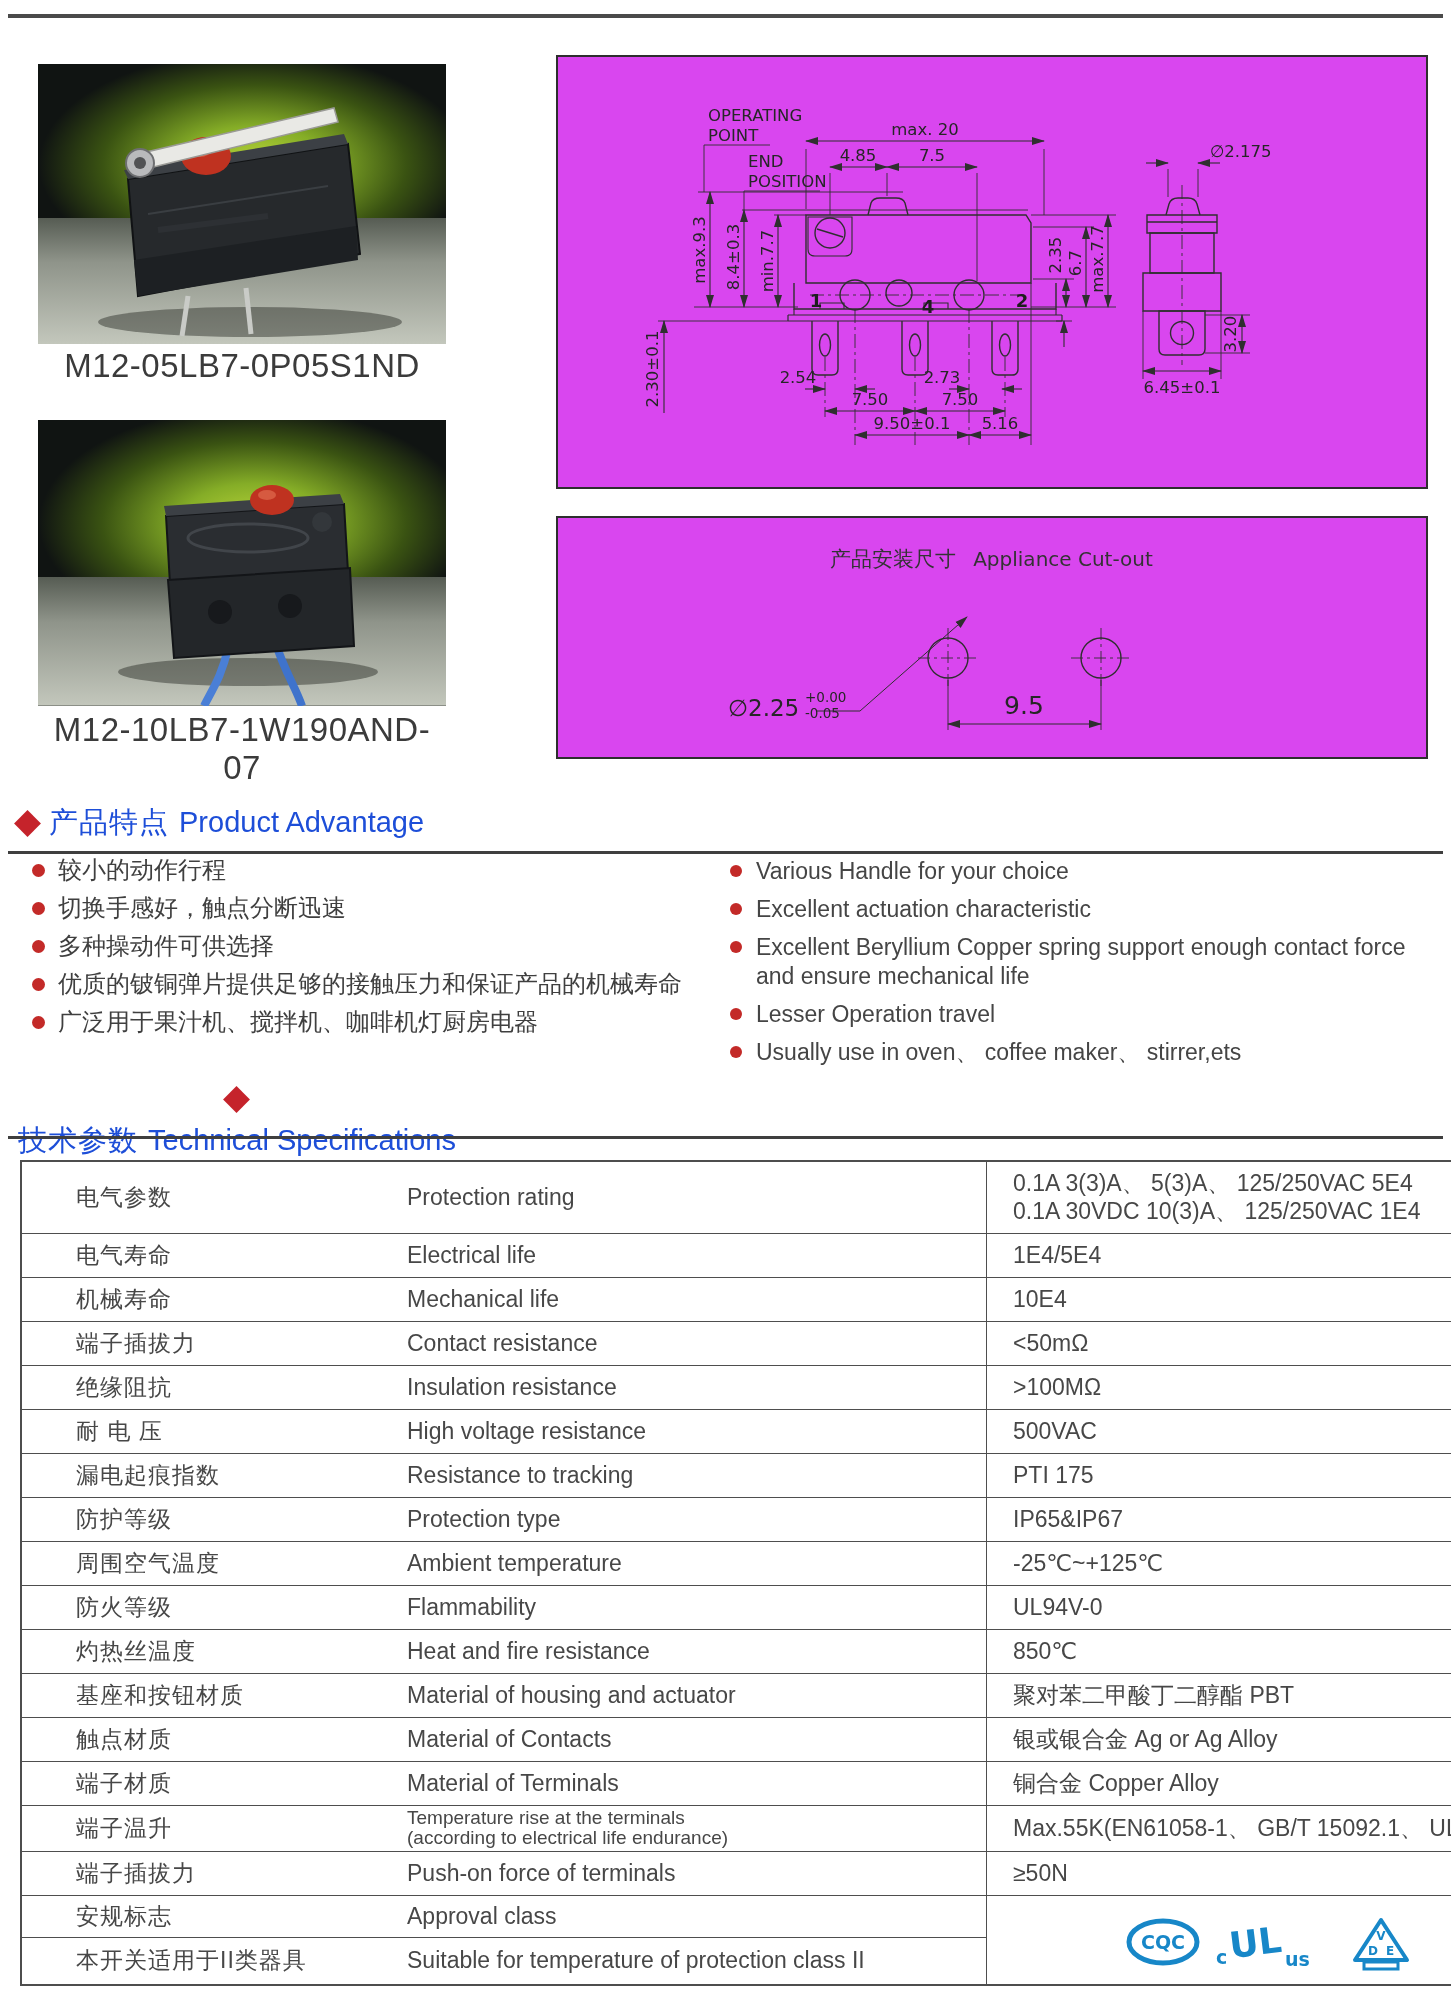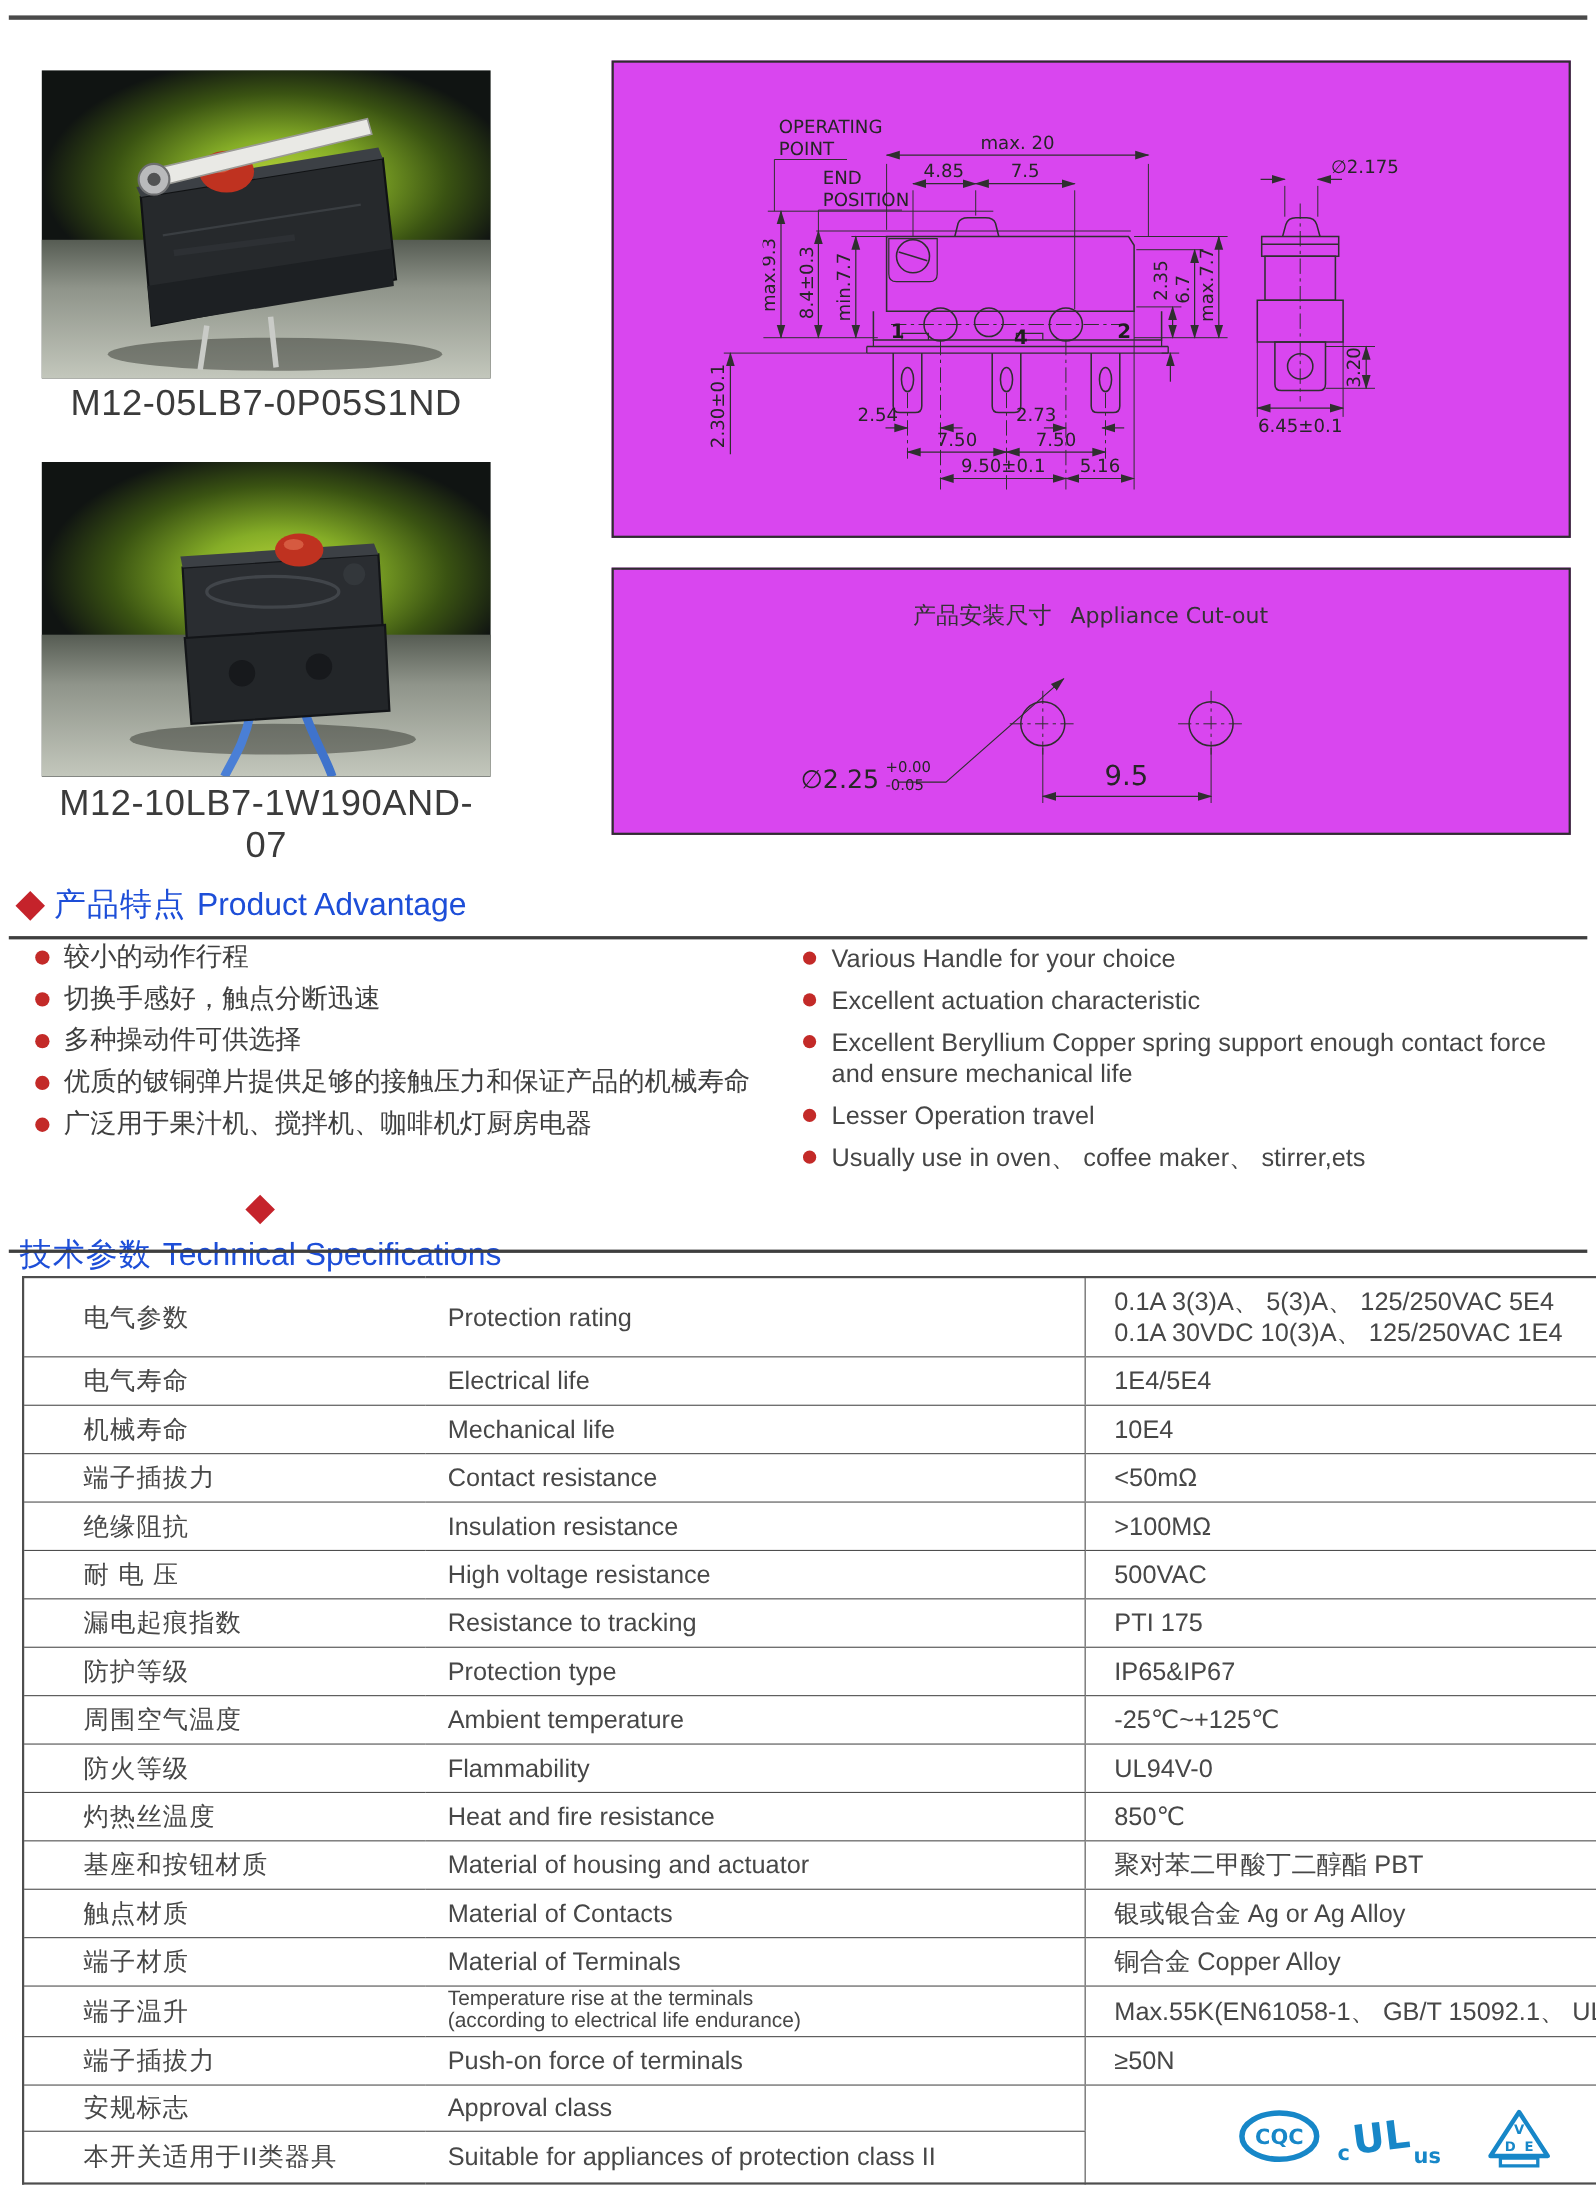--- a/index.html
+++ b/index.html
@@ -424,16 +424,16 @@
             <text x="258" y="32" text-anchor="middle" font-size="12" font-weight="bold" fill="#1787c8">V</text>
             <text x="250" y="47" text-anchor="middle" font-size="12" font-weight="bold" fill="#1787c8">D</text>
             <text x="267" y="47" text-anchor="middle" font-size="12" font-weight="bold" fill="#1787c8">E</text>
           </g>
         </svg>
       </div>
     </td>
   </tr>
   <tr class="r-last2">
     <td class="c-zh">本开关适用于II类器具</td>
-    <td class="c-en">Suitable for appliances of protection class  II</td>
+    <td class="c-en">Suitable for temperature of protection class  II</td>
   </tr>
 </tbody>
   </table>
 
 </body></html>

